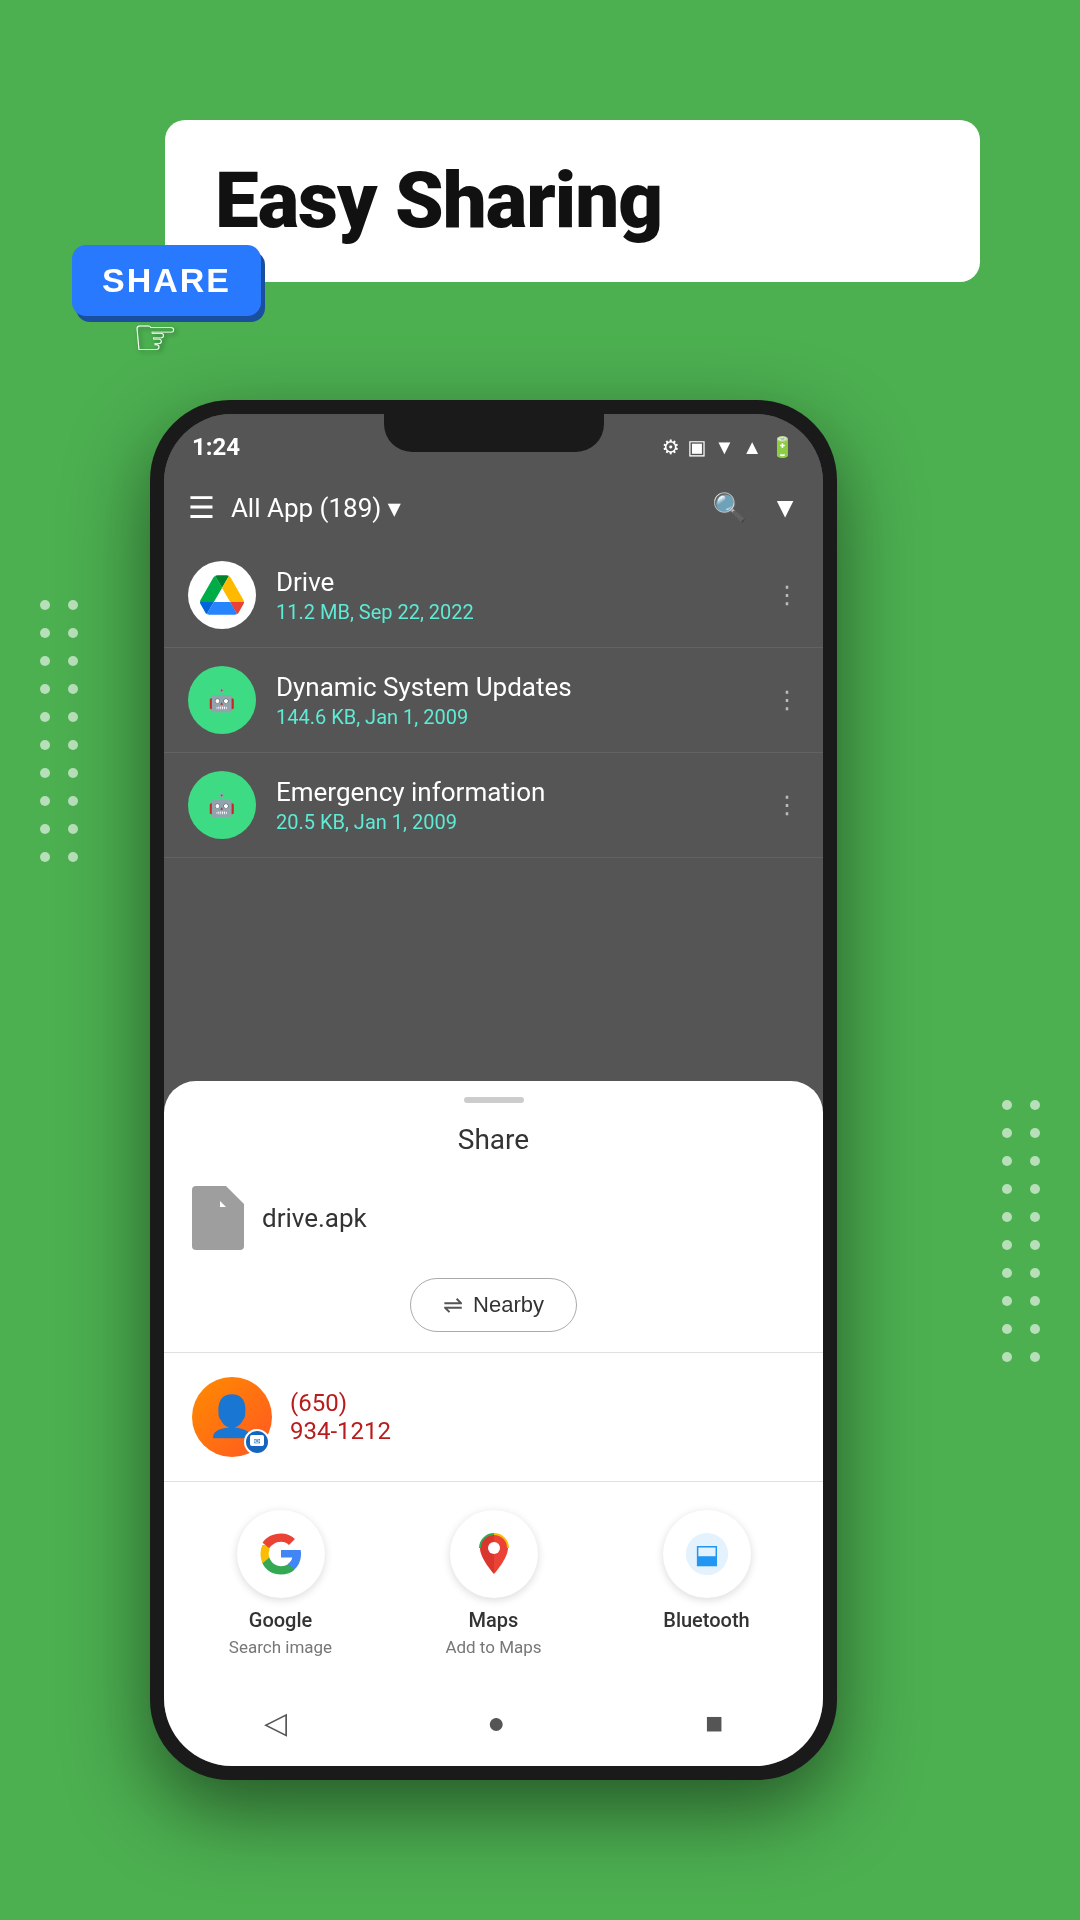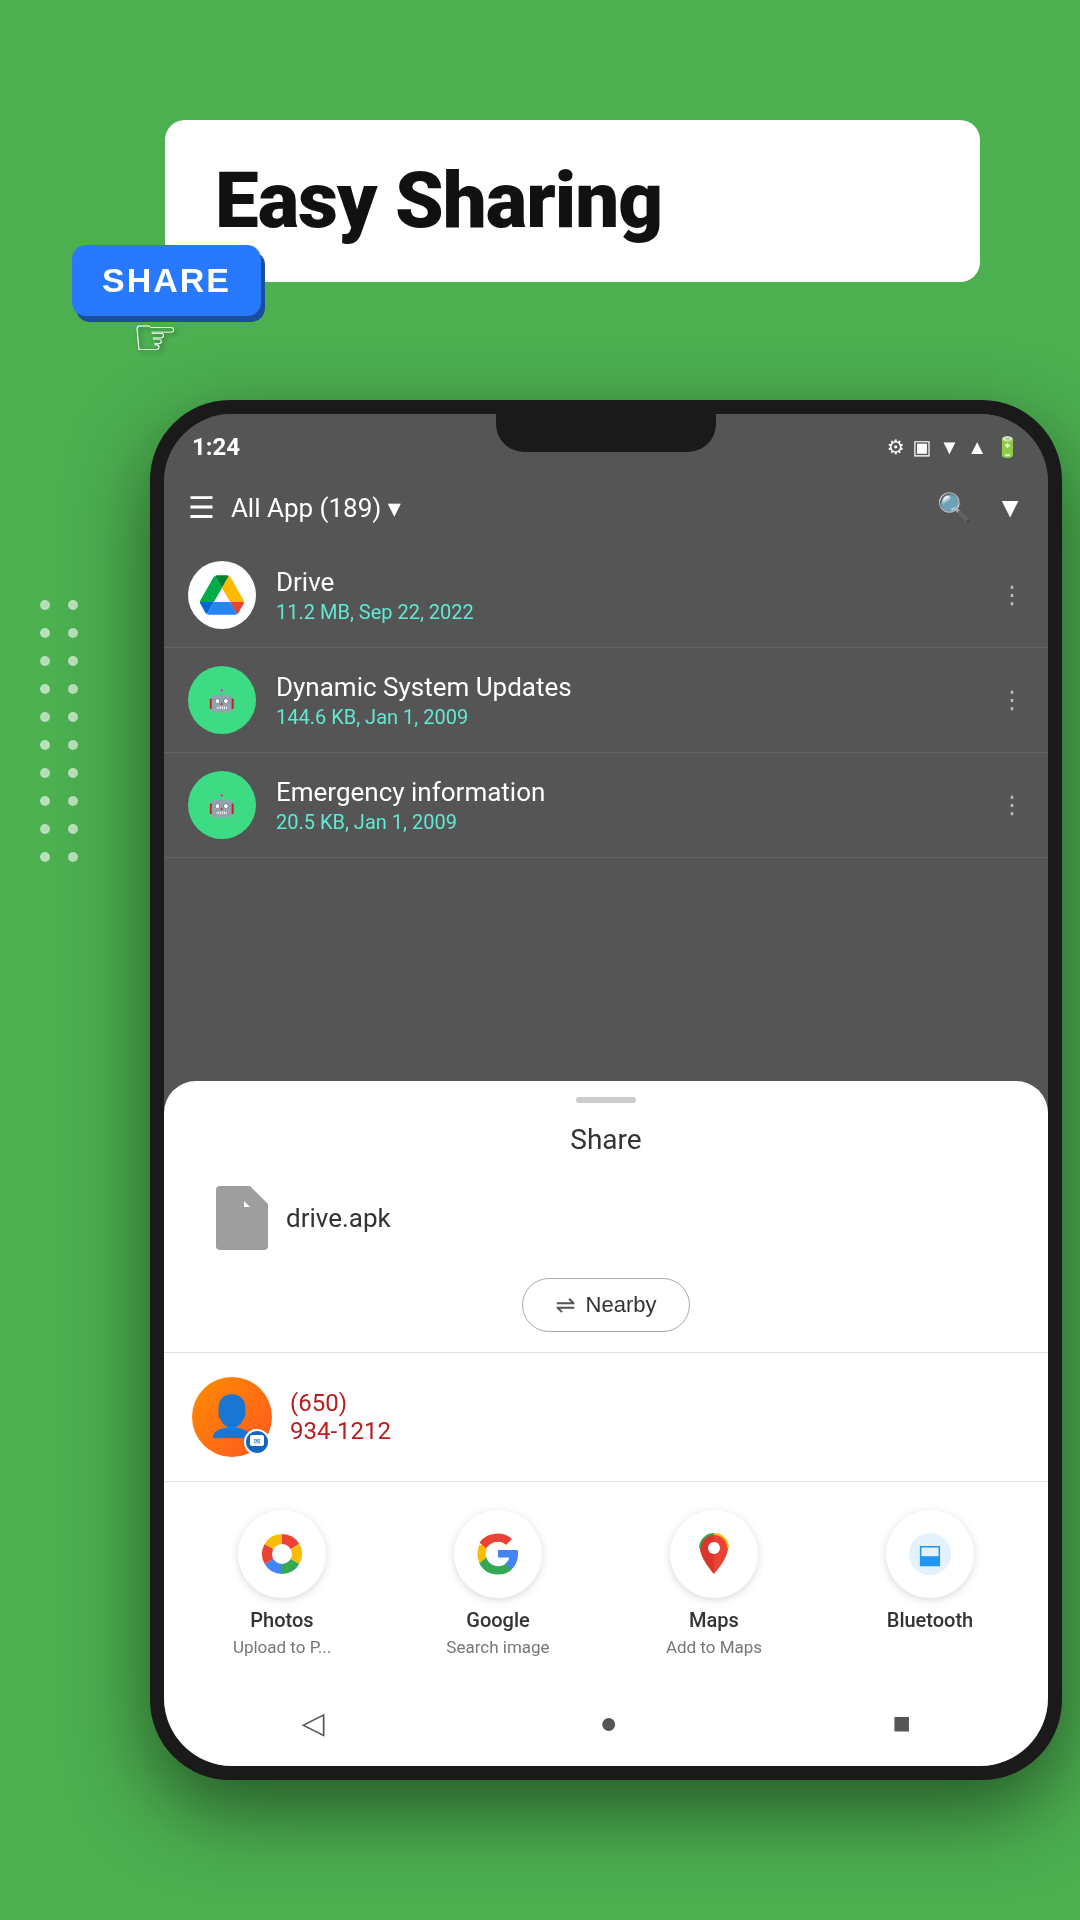--- a/index.html
+++ b/index.html
@@ -82,21 +82,21 @@
       font-size: 52px;
       color: white;
       filter: drop-shadow(2px 2px 2px rgba(0,0,0,0.4));
     }
 
     
     .phone-frame {
       position: absolute;
       top: 400px;
       left: 150px;
-      width: 912px;
+      width: 687px;
       height: 1380px;
       background: #1a1a1a;
       border-radius: 80px;
       box-shadow: 0 30px 80px rgba(0,0,0,0.5);
       overflow: hidden;
     }
     .phone-inner {
       position: absolute;
       top: 14px;
       left: 14px;
@@ -245,21 +245,20 @@
       font-size: 28px;
       color: #333;
       padding: 20px 0 14px;
       font-weight: 400;
     }
     .sheet-filename {
       display: flex;
       align-items: center;
       gap: 18px;
       padding: 16px 28px 20px;
-      margin-left: 24px;
     }
     .file-icon {
       width: 52px;
       height: 64px;
       background: #9e9e9e;
       border-radius: 4px;
       position: relative;
       display: flex;
       align-items: center;
       justify-content: center;
@@ -587,35 +586,20 @@
           <div class="contact-info">
             <div class="contact-name">(650)</div>
             <div class="contact-name">934-1212</div>
           </div>
         </div>
 
         <div class="sheet-divider2"></div>
 
         <div class="app-share-row">
 
-          <div class="share-app-item">
-            <div class="share-app-icon">
-              <svg class="photos-svg" viewBox="0 0 100 100" xmlns="http://www.w3.org/2000/svg">
-                <path d="M50 50 L50 10 A40 40 0 0 1 84.64 30 Z" fill="#EA4335"></path>
-                <path d="M50 50 L84.64 30 A40 40 0 0 1 84.64 70 Z" fill="#FBBC05"></path>
-                <path d="M50 50 L84.64 70 A40 40 0 0 1 50 90 Z" fill="#34A853"></path>
-                <path d="M50 50 L50 90 A40 40 0 0 1 15.36 70 Z" fill="#4285F4"></path>
-                <path d="M50 50 L15.36 70 A40 40 0 0 1 15.36 30 Z" fill="#EA4335"></path>
-                <path d="M50 50 L15.36 30 A40 40 0 0 1 50 10 Z" fill="#FBBC05"></path>
-                <circle cx="50" cy="50" r="20" fill="white"></circle>
-              </svg>
-            </div>
-            <span class="share-app-label">Photos</span>
-            <span class="share-app-sublabel">Upload to P...</span>
-          </div>
 
           <div class="share-app-item">
             <div class="share-app-icon">
               <svg class="google-svg" viewBox="0 0 100 100" xmlns="http://www.w3.org/2000/svg">
                 <path d="M90 50c0-2.7-.24-5.3-.68-7.8H50v14.76h22.5c-.97 5.22-3.93 9.65-8.37 12.6v10.46h13.55C85.38 73.17 90 62.47 90 50z" fill="#4285F4"></path>
                 <path d="M50 91c11.25 0 20.68-3.73 27.58-10.1L64.03 70.44C60.3 72.94 55.53 74.4 50 74.4c-10.87 0-20.08-7.34-23.37-17.2H12.68v10.8C19.54 83.53 33.95 91 50 91z" fill="#34A853"></path>
                 <path d="M26.63 57.2A24.8 24.8 0 0 1 25.3 50c0-2.5.43-4.92 1.33-7.2V32H12.68A41 41 0 0 0 9 50c0 6.62 1.57 12.87 4.33 18.42l13.3-11.22z" fill="#FBBC05"></path>
                 <path d="M50 25.6c6.13 0 11.64 2.11 15.97 6.25l11.97-11.97C71.18 13.12 61.25 9 50 9c-16.05 0-30.46 7.47-36.87 18.58l13.5 10.82C29.92 32.94 39.13 25.6 50 25.6z" fill="#EA4335"></path>
               </svg>
             </div>

